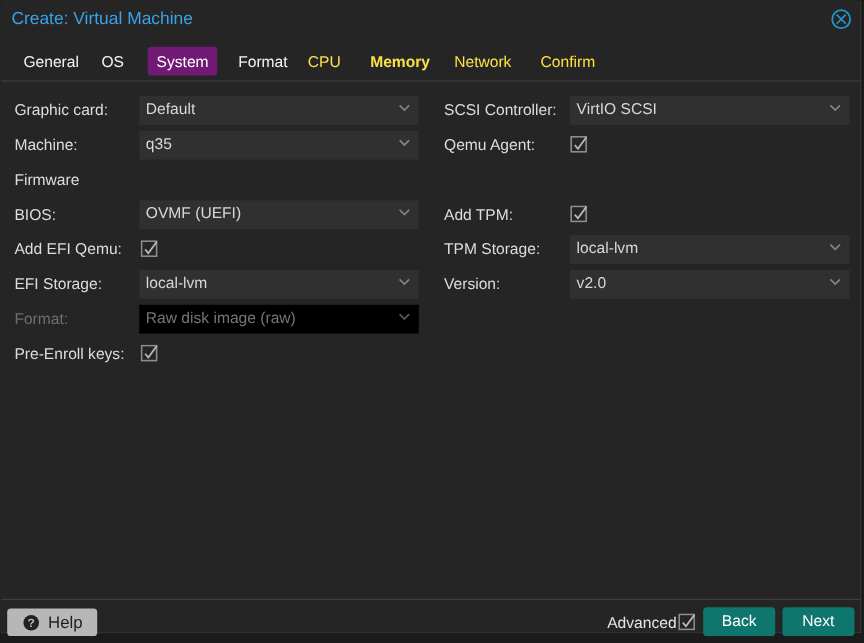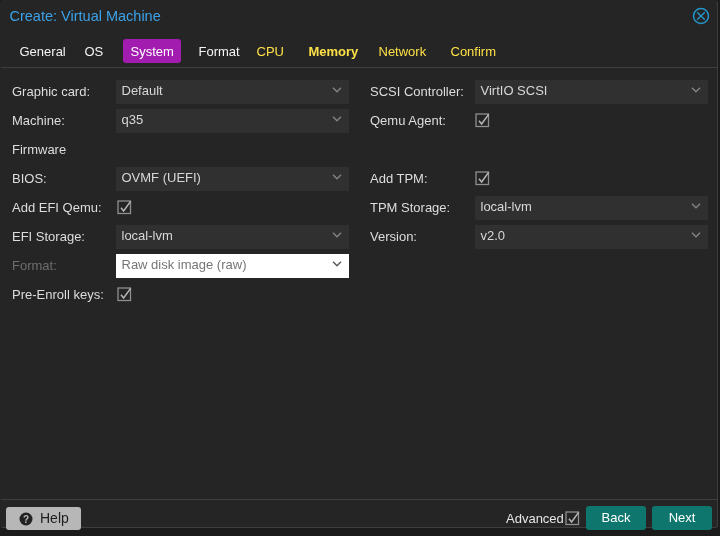--- a/index.html
+++ b/index.html
@@ -2,26 +2,26 @@
 <html><head>
 <meta charset="utf-8">
 <style>
 * { margin:0; padding:0; box-sizing:border-box; }
 html,body { width:720px; height:536px; background:#1b1b1b; font-family:"Liberation Sans", sans-serif; overflow:hidden; }
 #win { position:absolute; left:0; top:0; width:718px; height:528px; background:#252525; border:1px solid #3d3d3d; border-top-color:#252525; border-left-color:#252525; border-radius:3px; }
 .abs { position:absolute; }
 #title { left:8.5px; top:7px; font-size:14.5px; color:#3ba1e8; }
 .tab { top:38px; height:24px; line-height:26px; padding:0 7.5px; font-size:13px; color:#f4f4f4; border-radius:3px;text-align:right; }
 .tab.dis { color:#fde047; }
-.tab.act { background:#a21caf; color:#ffffff; }
+.tab.act { background:#701a75; color:#ffffff; }
 #tabline { left:0; top:65.5px; width:716px; height:1px; background:#3e3e3e; }
 .lbl { font-size:13px; color:#dddddd; height:24px; line-height:23px; white-space:nowrap; }
 .lbl.dis { color:#6e6e6e; }
 .fld { width:233px; height:24px; background:#303030; border-radius:0; font-size:13px; color:#d7d7d7; line-height:22px; padding-left:5.5px; white-space:nowrap; }
-.fld.dis { color:#757575; background:#ffffff; }
+.fld.dis { color:#757575; background:#000000; }
 .fld svg.chev { position:absolute; right:7px; top:7.8px; }
 .cb { width:15px; height:15px; }
 #toolline { left:0; top:498px; width:716px; height:1px; background:#3e3e3e; }
 #helpbtn { left:5px; top:506px; width:75px; height:23px; background:#b7b7b7; border-radius:3px; color:#1f1f1f; font-size:14px; line-height:23px; }
 #helpbtn span { position:absolute; left:34px; }
 #advlbl { left:505px; top:506px; font-size:13px; color:#e6e6e6; height:24px; line-height:24px; }
 .btn { top:505px; width:60px; height:24px; background:#0f766e; border-radius:3px; color:#ffffff; font-size:13px; line-height:24px; text-align:center; }
 </style>
 </head>
 <body>

